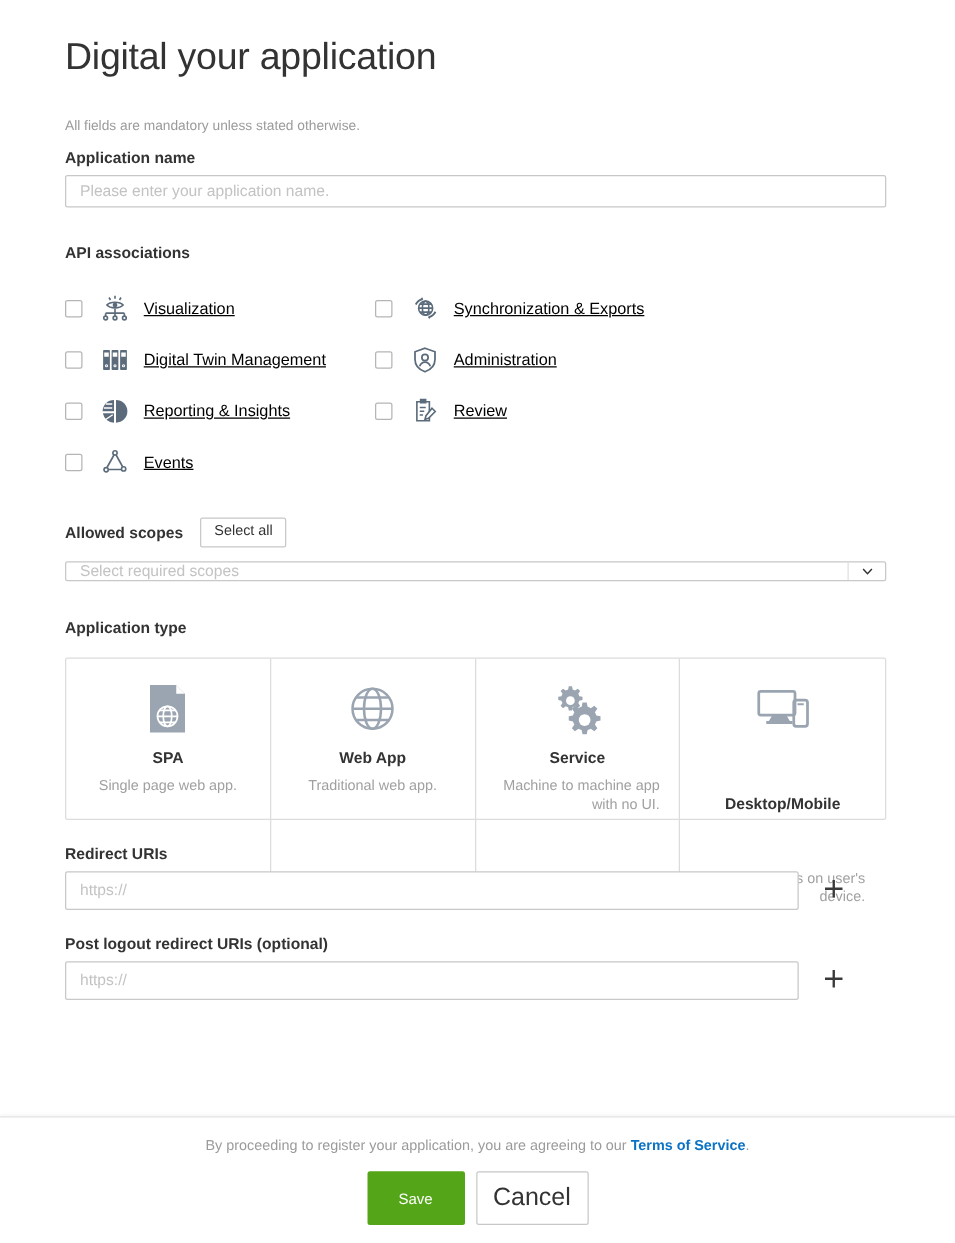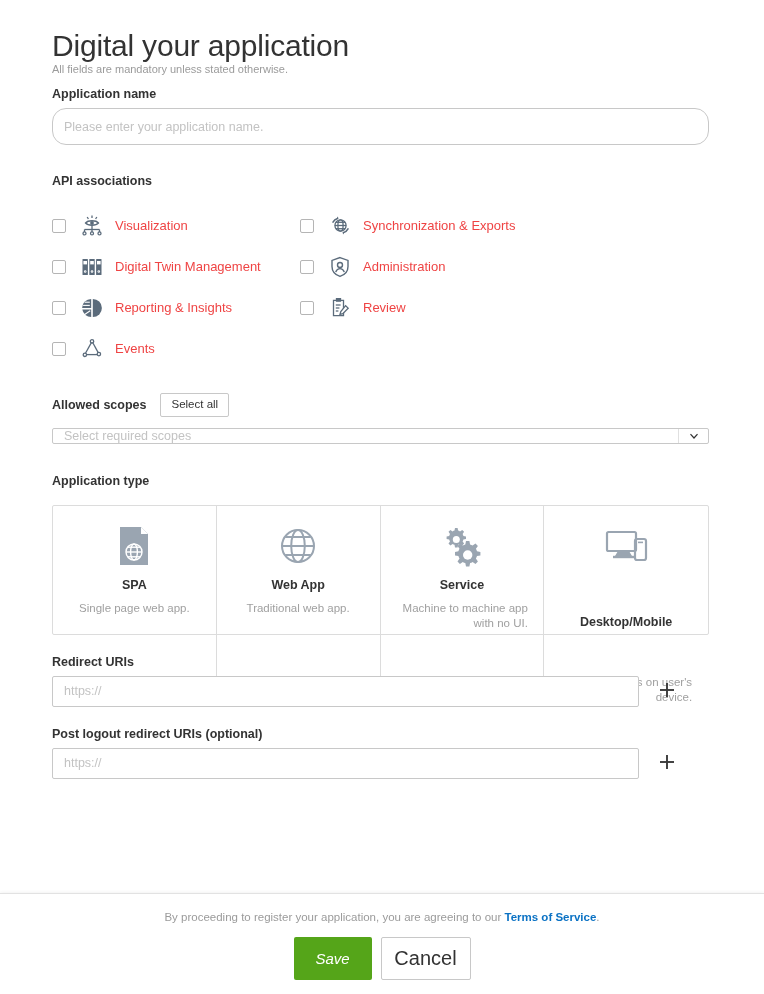--- a/index.html
+++ b/index.html
@@ -26,42 +26,43 @@
     font-size: 30px;
     font-weight: normal;
     color: #333333;
     margin: 0;
     padding-top: 29px;
     letter-spacing: -0.2px;
   }
   .subnote {
     font-size: 11px;
     color: #9b9b9b;
+    margin-top: 32px;
   }
 
   
   .field-label {
     font-size: 12.5px;
     font-weight: bold;
     color: #333333;
     margin-top: 12px;
     margin-bottom: 7px;
   }
   .section-label {
     font-size: 12.5px;
     font-weight: bold;
     color: #333333;
   }
 
   
   .text-input {
     width: 657px;
-    height: 37px;
+    height: 26px;
     border: 1px solid #c8c8c8;
-    border-radius: 14px;
+    border-radius: 2px;
     background: #fff;
     font-size: 12.5px;
     color: #333;
     padding: 0 11px;
     font-family: "Liberation Sans", sans-serif;
     outline: none;
   }
   .text-input::placeholder { color: #c3c3c3; }
   .uri-input {
     width: 587px;
@@ -103,21 +104,22 @@
     margin-left: 13px;
     display: flex;
     align-items: center;
     justify-content: center;
     flex: 0 0 auto;
   }
   .api-icon svg { display: block; }
   .api-text {
     margin-left: 10px;
     font-size: 13px;
-    color: #ef4444;
+    color: #000000;
+    text-decoration: underline;
   }
 
   
   .scopes-block { margin-top: 24px; }
   .scopes-head {
     display: flex;
     align-items: center;
   }
   .select-all-btn {
     margin-left: 14px;
@@ -245,24 +247,23 @@
     display: flex;
     justify-content: center;
     gap: 9px;
   }
   .btn-save {
     width: 78px; height: 43px;
     background: #55a519;
     border: none;
     border-radius: 2px;
     color: #ffffff;
-    font-size: 15px;
+    font-size: 12px;
     font-family: "Liberation Sans", sans-serif;
     cursor: pointer;
-    font-style: italic;
   }
   .btn-cancel {
     width: 90px; height: 43px;
     background: #ffffff;
     border: 1px solid #c8c8c8;
     border-radius: 2px;
     color: #333333;
     font-size: 20px;
     font-family: "Liberation Sans", sans-serif;
     cursor: pointer;

